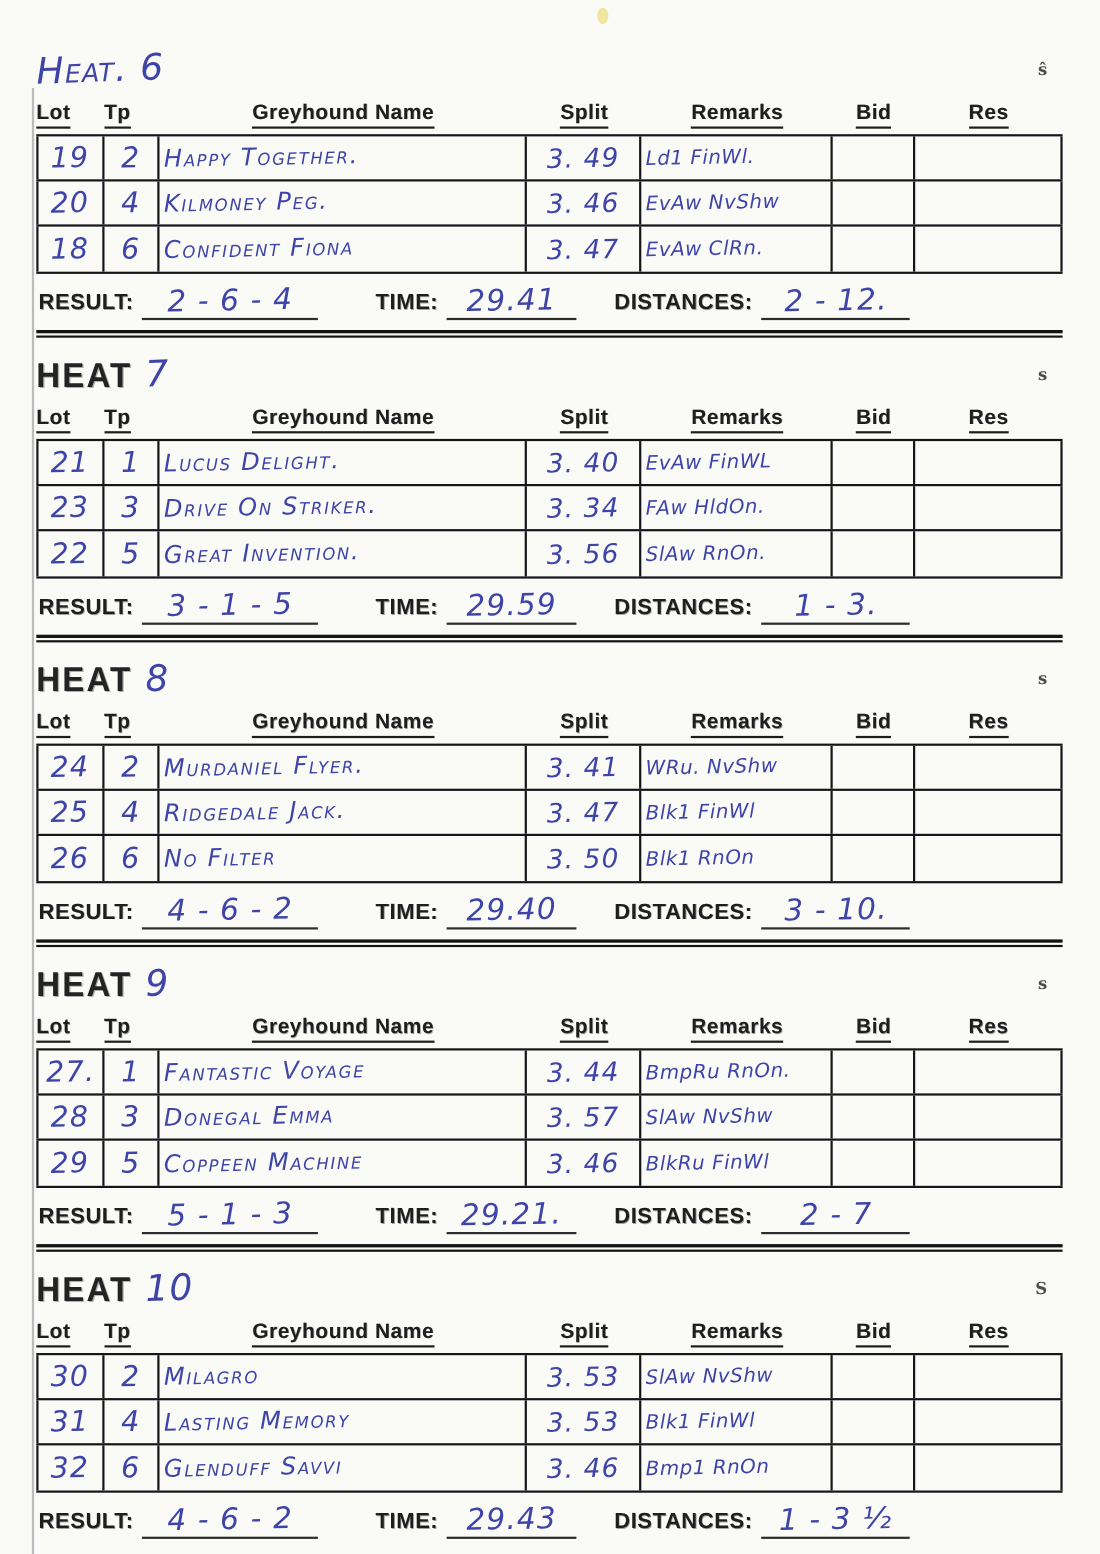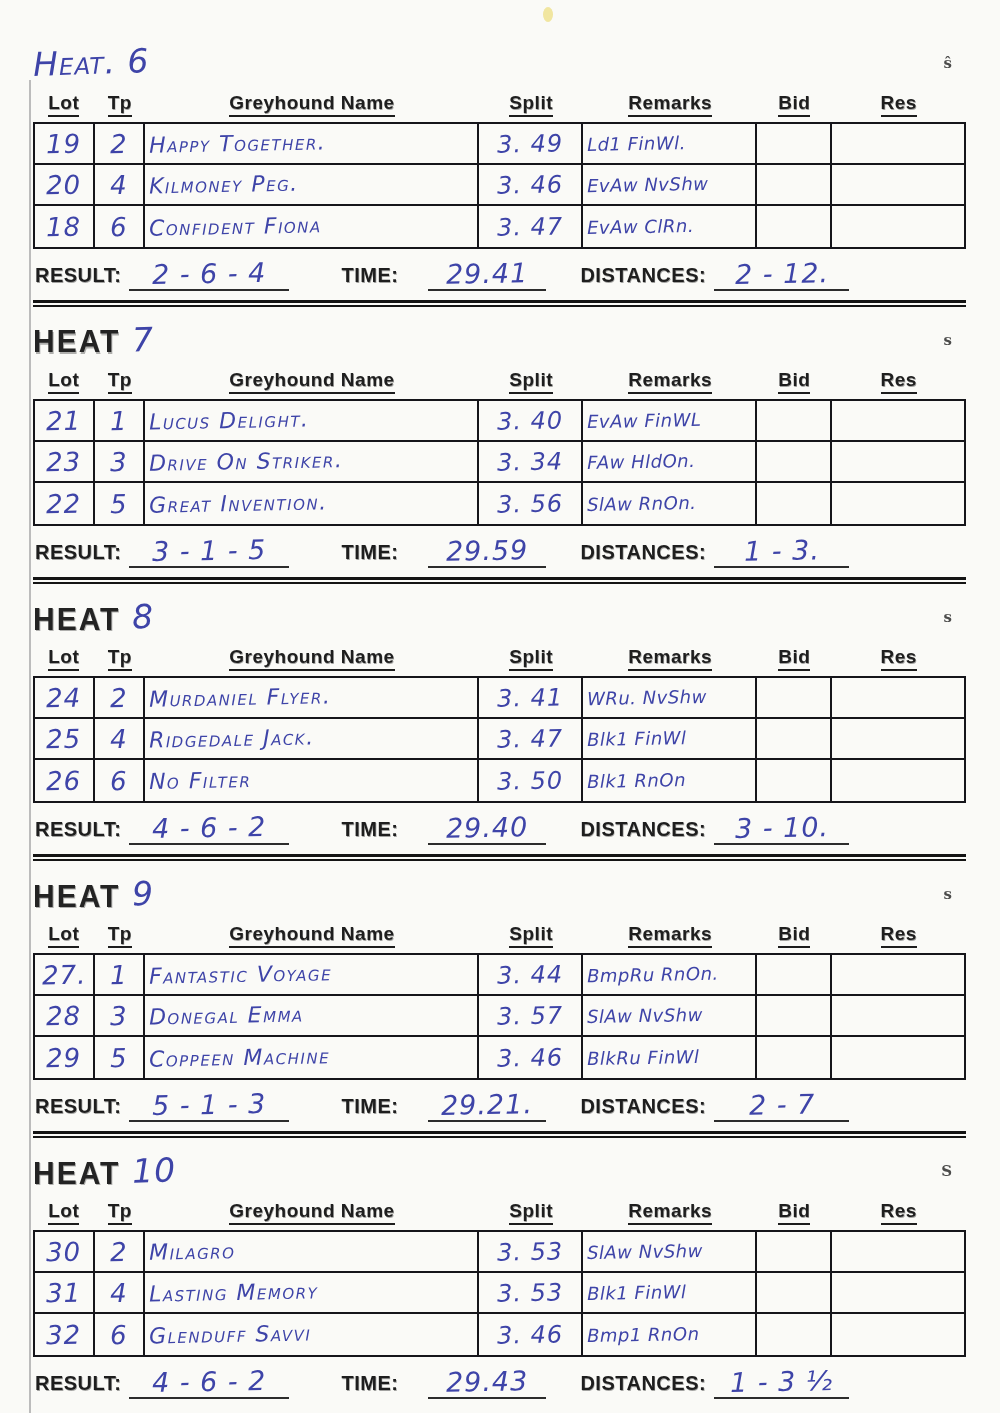--- a/index.html
+++ b/index.html
@@ -49,21 +49,21 @@
     color:var(--ink);
     display:inline-block;
     transform:rotate(-1.1deg);
     letter-spacing:1px;
   }
   .title-hand{font-size:33px;font-variant:small-caps;transform:rotate(-2deg);}
   .title-hand:empty{display:none;}
 
   
   .colhead{display:flex;align-items:flex-end;height:36px;padding-bottom:5px;font-weight:bold;font-size:19px;}
-  .colhead .cell{padding:0;text-align:center;}
+  .colhead .cell{padding:0;}
   .colhead .u{border-bottom:2.5px solid #1d1d1d;display:inline-block;padding-bottom:1px;
     text-shadow:.6px .6px 0 rgba(30,30,30,.4);letter-spacing:.5px;}
 
   
   .grid{border-top:2.5px solid var(--line);border-bottom:2.5px solid var(--line);}
   .row{display:flex;height:41px;border-bottom:2.5px solid var(--line);}
   .row:last-child{border-bottom:none;}
   .row .cell{
     border-right:2px solid var(--line);
     display:flex;align-items:center;overflow:hidden;white-space:nowrap;
@@ -87,21 +87,21 @@
   .rlabel{font-weight:900;font-size:20px;letter-spacing:.5px;
     text-shadow:.7px .7px 0 rgba(30,30,30,.4);padding-bottom:4px;}
   .rvalue{
     border-bottom:2.5px solid #2c2c2c;text-align:center;
     font-size:27px;line-height:26px;padding:0 6px 2px 6px;margin-left:8px;
   }
   .rv-result{min-width:160px;}
   .rv-time{min-width:118px;}
   .rv-dist{min-width:135px;}
   .g{display:flex;align-items:flex-end;}
-  .g-time{margin-left:52px;gap:22px;}
+  .g-time{margin-left:52px;}
   .g-dist{margin-left:34px;}
 
   
   .hr{height:7px;border-top:3.5px solid #141414;border-bottom:2.5px solid #141414;margin:1px 0 2px 0;}
 </style>
 </head>
 <body>
 
 <div class="page">
   <div class="speck"></div>

